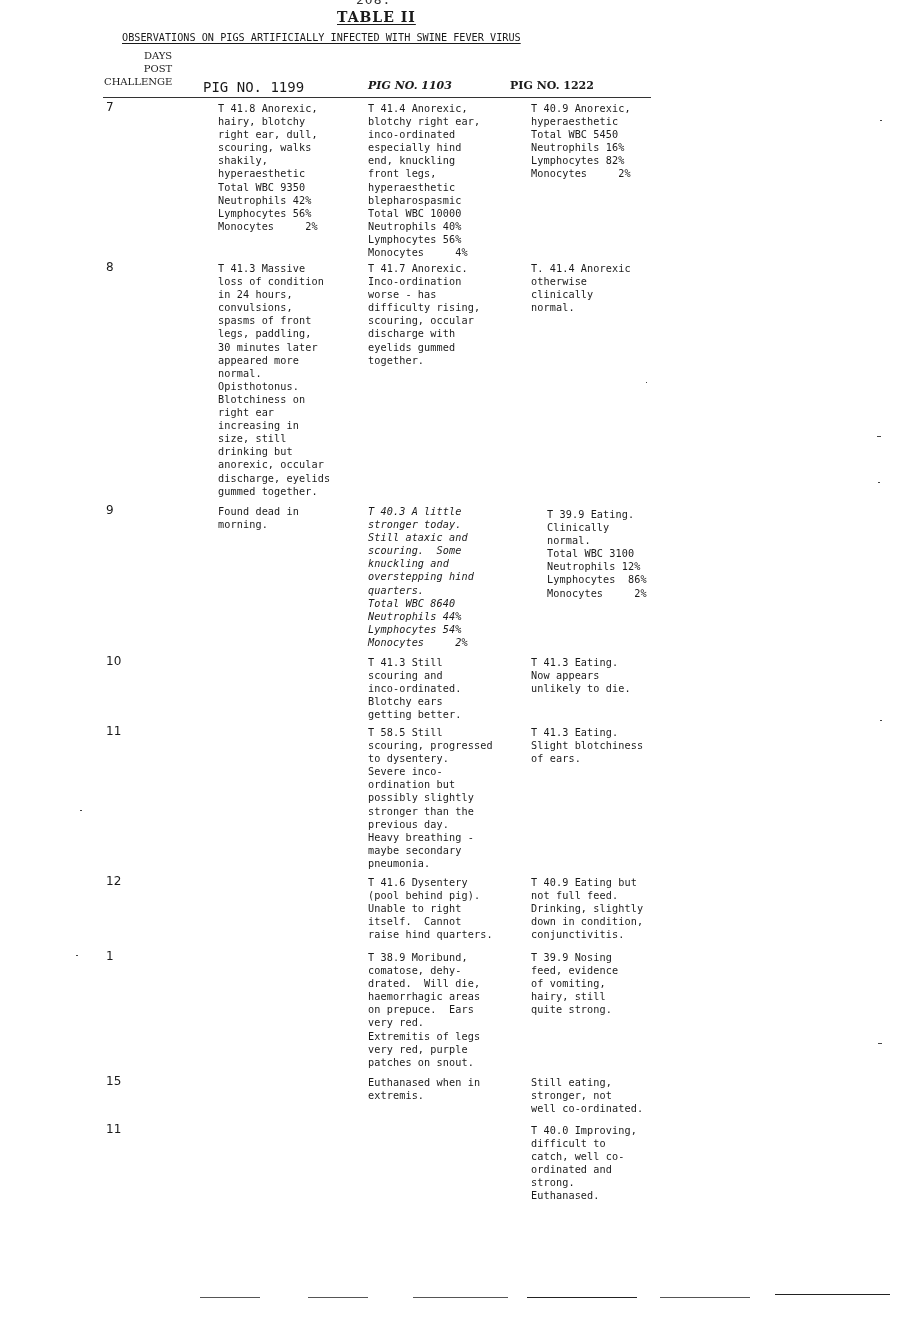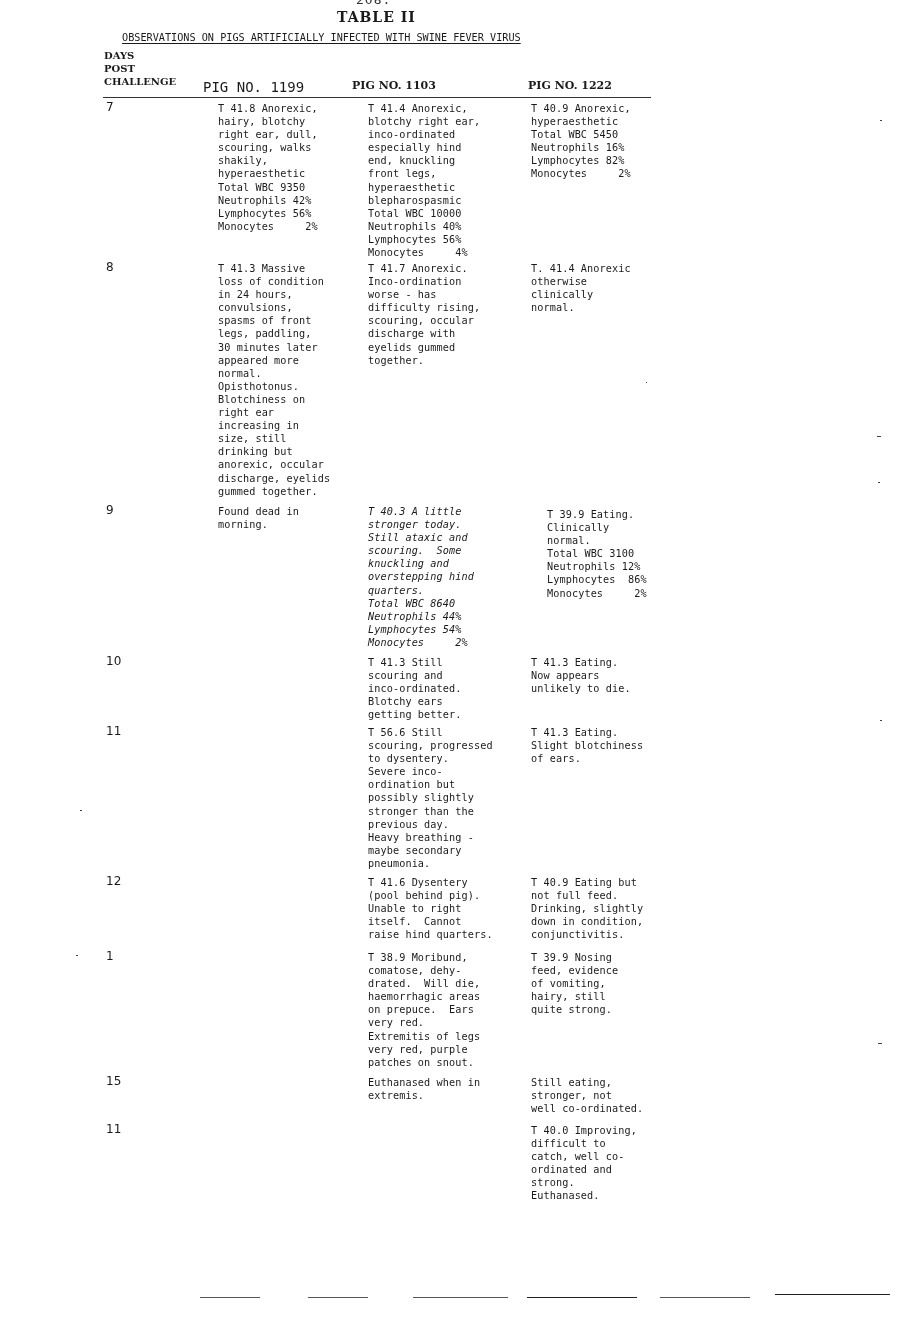--- a/index.html
+++ b/index.html
@@ -24,20 +24,21 @@
       color: #333;
     }
     .table-title {
       position: absolute;
       left: 337px;
       top: 9px;
       font-family: "DejaVu Serif", "Liberation Serif", serif;
       font-size: 14px;
       font-weight: bold;
       letter-spacing: 1px;
+      text-decoration: underline;
       text-underline-offset: 2px;
       text-align: right;
     }
     .table-subtitle {
       position: absolute;
       left: 122px;
       top: 32px;
       font-size: 10.2px;
       text-decoration: underline;
       text-underline-offset: 2px;
@@ -51,23 +52,24 @@
       width: 548px;
       height: 1px;
       background: #333;
     }
     .col-days-header {
       position: absolute;
       left: 104px;
       top: 49px;
       font-family: "DejaVu Serif", "Liberation Serif", serif;
       font-size: 10px;
-      font-weight: bold;
+      font-weight: normal;
       line-height: 13px;
       white-space: pre;
+      text-align: right;
     }
     .col-header {
       position: absolute;
       top: 79px;
       font-size: 14px;
       white-space: nowrap;
     }
     .col-header.bold {
       font-family: "DejaVu Serif", "Liberation Serif", serif;
       font-weight: bold;
@@ -114,22 +116,22 @@
 
 <div class="page-number">208.</div>
 <div class="table-title">TABLE II</div>
 <div class="table-subtitle">OBSERVATIONS ON PIGS ARTIFICIALLY INFECTED WITH SWINE FEVER VIRUS</div>
 
 <div>
   <div class="col-days-header">DAYS
 POST
 CHALLENGE</div>
   <div class="col-header" style="left:203px;">PIG NO. 1199</div>
-  <div class="col-header bold" style="left:352px;">PIG NO. 1103</div>
-  <div class="col-header bold" style="left:528px;">PIG NO. 1222</div>
+  <div class="col-header bold" style="left:368px;font-style:italic;">PIG NO. 1103</div>
+  <div class="col-header bold" style="left:510px;">PIG NO. 1222</div>
   <div class="header-rule"></div>
 </div>
 
 <div>
   <div class="row" style="top:100px;">
     <div class="day">7</div>
     <div class="cell c1199">T 41.8 Anorexic,
 hairy, blotchy
 right ear, dull,
 scouring, walks
@@ -226,21 +228,21 @@
 Blotchy ears
 getting better.</div>
     <div class="cell c1222">T 41.3 Eating.
 Now appears
 unlikely to die.</div>
   </div>
 
   <div class="row" style="top:724px;">
     <div class="day">11</div>
     <div class="cell c1199"></div>
-    <div class="cell c1103">T 56.6 Still
+    <div class="cell c1103">T 58.5 Still
 scouring, progressed
 to dysentery.
 Severe inco-
 ordination but
 possibly slightly
 stronger than the
 previous day.
 Heavy breathing -
 maybe secondary
 pneumonia.</div>

